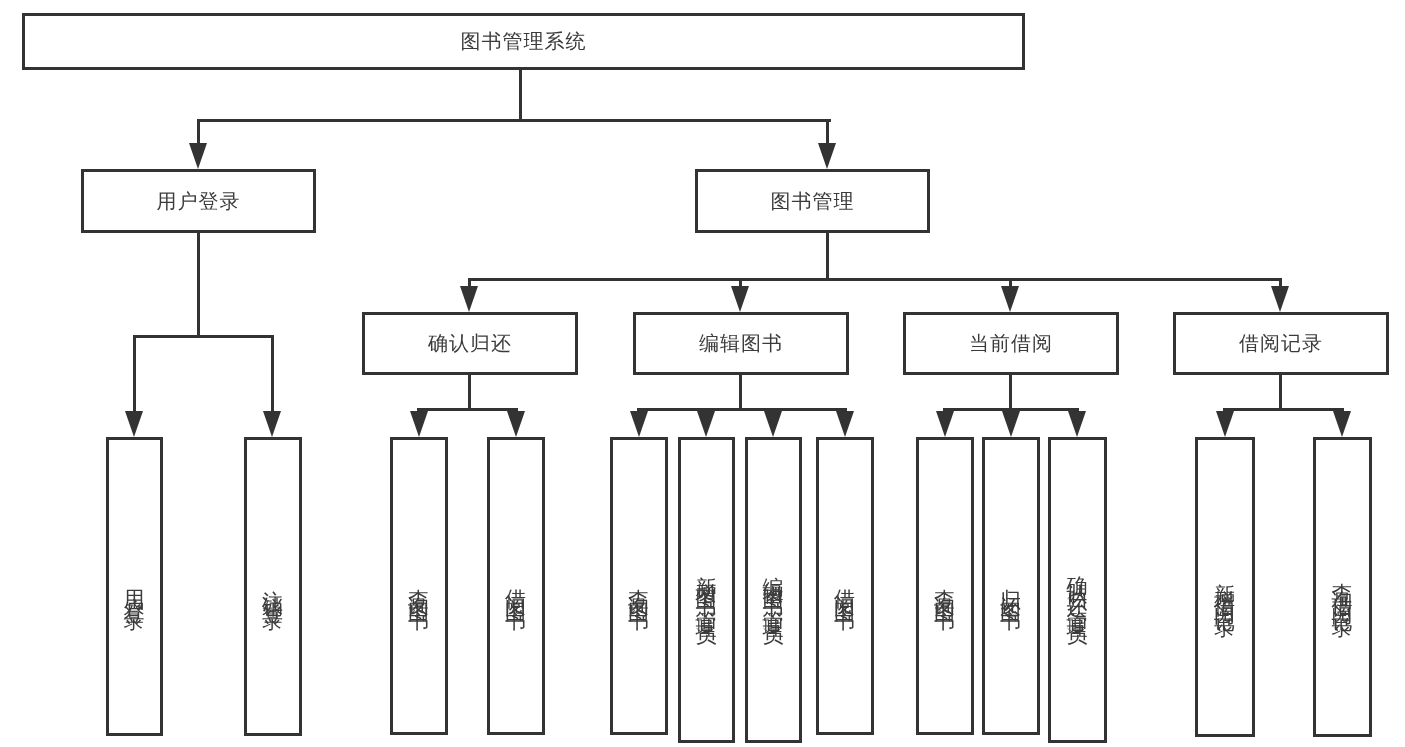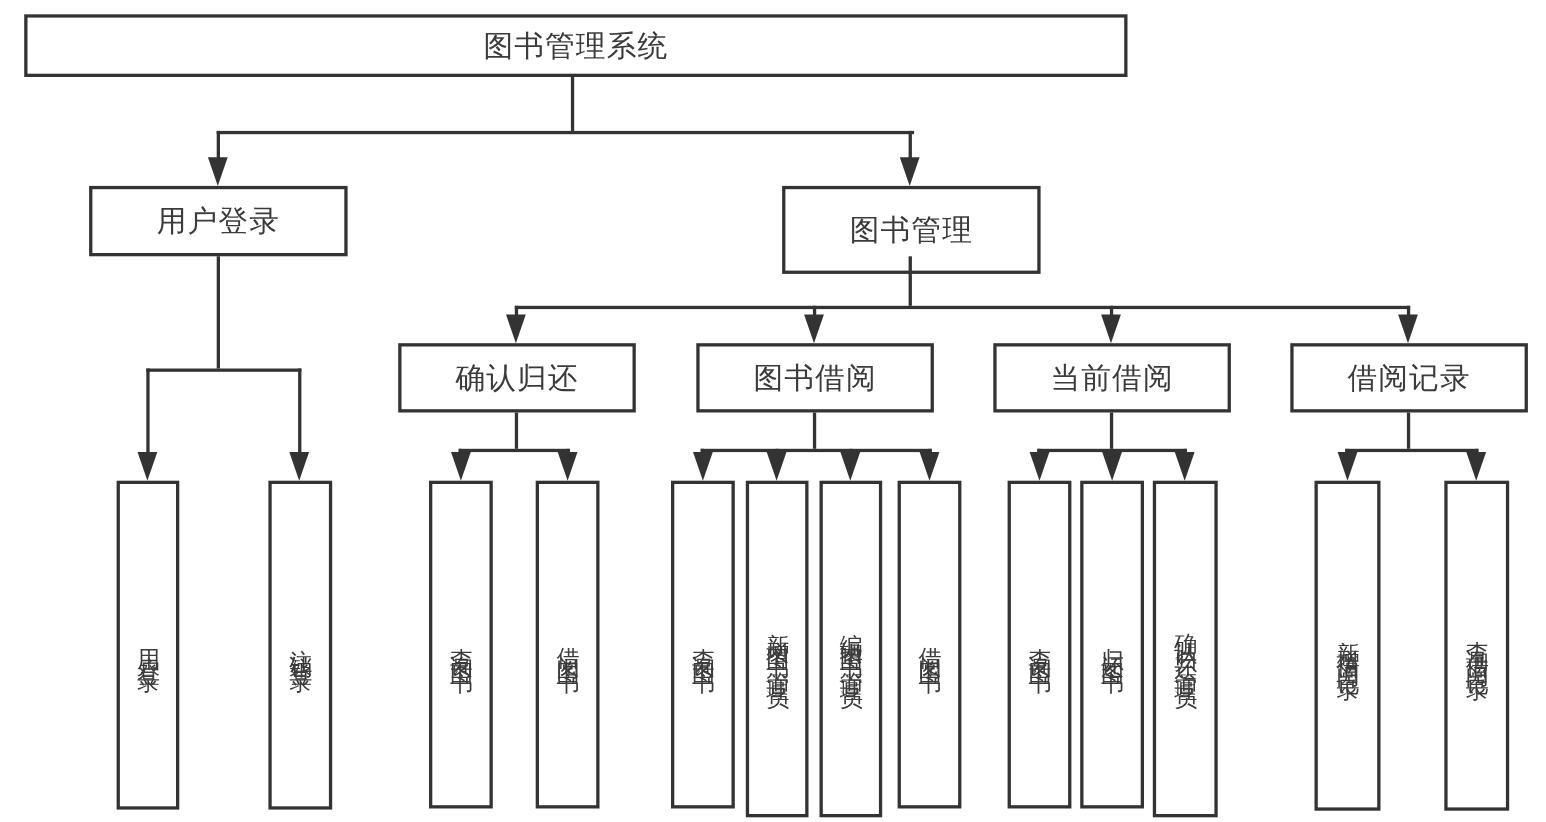--- a/index.html
+++ b/index.html
@@ -19,21 +19,21 @@
     color: var(--text);
     overflow: hidden;
   }
   .box {
     position: absolute;
     border: 3px solid var(--line);
     background: var(--bg);
     display: flex;
     align-items: center;
     justify-content: center;
-    font-size: 27px;
+    font-size: 20px;
     color: var(--text);
     letter-spacing: 1px;
   }
   .vbox {
     writing-mode: vertical-rl;
     text-orientation: mixed;
     letter-spacing: 7px;
     line-height: 1;
     font-size: 21px;
   }
@@ -71,29 +71,29 @@
 
 <div class="canvas">
 
   <div class="box" style="left:22px;top:13px;width:1003px;height:57px">
     <span>图书管理系统</span>
   </div>
 
   <div class="box" style="left:81px;top:169px;width:235px;height:64px">
     <span>用户登录</span>
   </div>
-  <div class="box" style="left:711px;top:169px;width:235px;height:80px">
+  <div class="box" style="left:695px;top:169px;width:235px;height:64px">
     <span>图书管理</span>
   </div>
 
   <div class="box" style="left:362px;top:312px;width:216px;height:63px">
     <span>确认归还</span>
   </div>
   <div class="box" style="left:633px;top:312px;width:216px;height:63px">
-    <span>图书借阅</span>
+    <span>编辑图书</span>
   </div>
   <div class="box" style="left:1173px;top:312px;width:216px;height:63px">
     <span>借阅记录</span>
   </div>
   <div class="box" style="left:903px;top:312px;width:216px;height:63px">
     <span>当前借阅</span>
   </div>
 
   <div class="box vbox" style="left:106px;top:437px;width:57px;height:299px">
     <span>用户登录</span>

